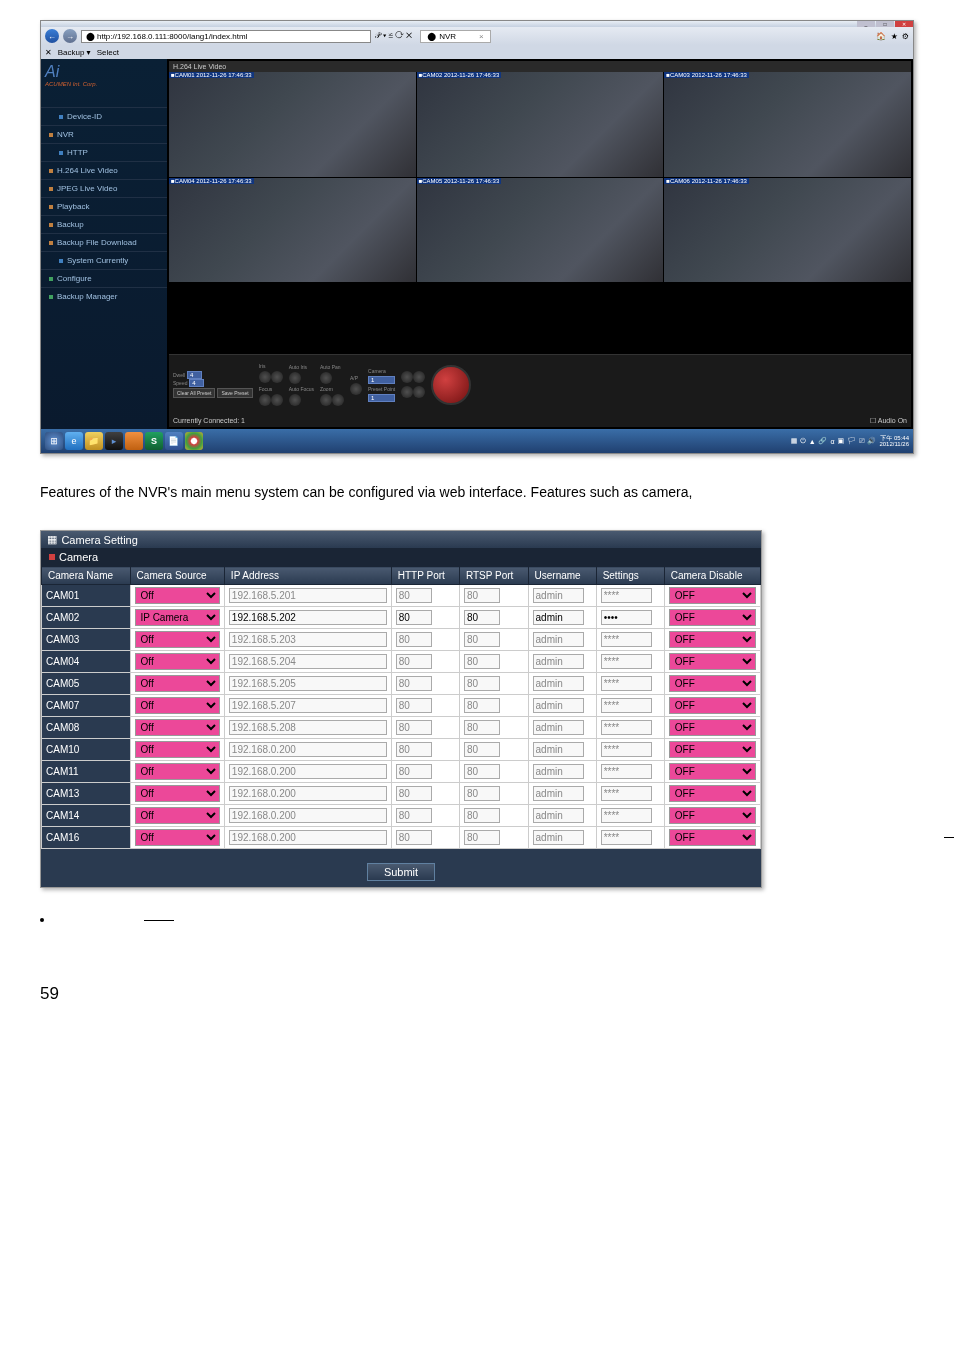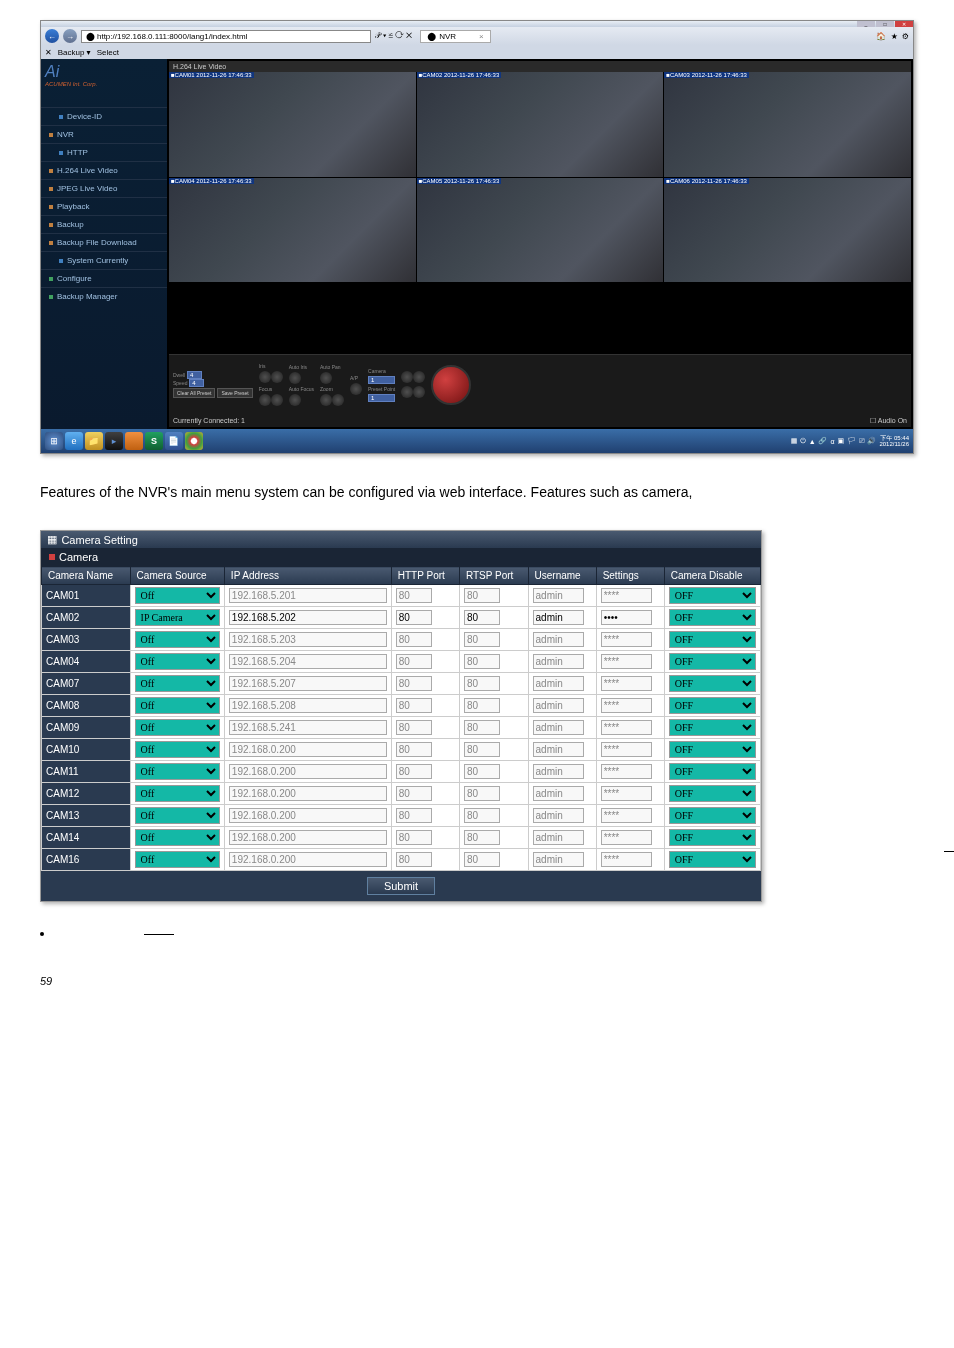--- a/index.html
+++ b/index.html
@@ -233,60 +233,60 @@
   .cs-table td {
     padding:2px 4px;
     border:1px solid #ccc;
     background:#fff;
   }
   .cs-table td:first-child { background:#2a3a50; color:#fff; }
   .cs-select {
     width:100%;
     font-size:10px;
     border:1px solid #999;
-    background:#14b8a6;
+    background:#ec4899;
     padding:1px;
-    font-family:Liberation Serif, serif;
   }
   .cs-input {
     width: calc(100% - 6px);
     font-size:10px;
     border:1px solid #aaa;
     padding:1px 2px;
     background:#f8f8f8;
     color:#888;
   }
   .cs-input.active { color:#000; }
   .cs-submit-row { background:#2a3a50; text-align:center; padding:6px; }
   .cs-submit {
     background: linear-gradient(#4a5a70,#2a3a50);
     color:#fff;
     border:1px solid #6080a0;
     padding:2px 16px;
     font-size:11px;
     cursor:pointer;
+    margin-top:8px;
   }
   .bullet-area {
     margin-top: 30px;
     display:flex;
     align-items:center;
     gap:100px;
   }
   .bullet-dot { width:4px;height:4px;background:#000;border-radius:50%; }
   .dash { width:30px;height:1px;background:#000; }
   .side-bullets {
     position:absolute;
     right:-60px;
     bottom:50px;
     display:flex;
     flex-direction:column;
     align-items:flex-end;
     gap:20px;
   }
-  .page-num { margin-top:39px; font-size:11px;font-style:italic; }
+  .page-num { margin-top:62px; font-size:17px; }
   .wrap-rel { position:relative; }
 </style>
 </head>
 <body>
 
 <div class="browser-window">
   <div class="title-bar">
     <div class="win-controls">
       <div class="win-btn">_</div>
       <div class="win-btn">□</div>
@@ -534,71 +534,61 @@
             <td>CAM04</td>
             <td><select class="cs-select"><option>Off</option></select></td>
             <td><input class="cs-input" value="192.168.5.204" style=""></td>
             <td><input class="cs-input" value="80" style="width: 30px;"></td>
             <td><input class="cs-input" value="80" style="width: 30px;"></td>
             <td><input class="cs-input" value="admin" style="width: 45px;"></td>
             <td><input class="cs-input" value="****" style="width: 45px;"></td>
             <td><select class="cs-select"><option>OFF</option></select></td>
           </tr>
           <tr>
+            <td>CAM05</td>
+            <td><select class="cs-select"><option>Off</option></select></td>
+            <td><input class="cs-input" value="192.168.5.205" style=""></td>
+            <td><input class="cs-input" value="80" style="width: 30px;"></td>
+            <td><input class="cs-input" value="80" style="width: 30px;"></td>
+            <td><input class="cs-input" value="admin" style="width: 45px;"></td>
+            <td><input class="cs-input" value="****" style="width: 45px;"></td>
+            <td><select class="cs-select"><option>OFF</option></select></td>
+          </tr>
+          <tr>
             <td>CAM07</td>
             <td><select class="cs-select"><option>Off</option></select></td>
             <td><input class="cs-input" value="192.168.5.207" style=""></td>
             <td><input class="cs-input" value="80" style="width: 30px;"></td>
             <td><input class="cs-input" value="80" style="width: 30px;"></td>
             <td><input class="cs-input" value="admin" style="width: 45px;"></td>
             <td><input class="cs-input" value="****" style="width: 45px;"></td>
             <td><select class="cs-select"><option>OFF</option></select></td>
           </tr>
           <tr>
             <td>CAM08</td>
             <td><select class="cs-select"><option>Off</option></select></td>
             <td><input class="cs-input" value="192.168.5.208" style=""></td>
             <td><input class="cs-input" value="80" style="width: 30px;"></td>
             <td><input class="cs-input" value="80" style="width: 30px;"></td>
             <td><input class="cs-input" value="admin" style="width: 45px;"></td>
             <td><input class="cs-input" value="****" style="width: 45px;"></td>
             <td><select class="cs-select"><option>OFF</option></select></td>
           </tr>
           <tr>
-            <td>CAM09</td>
-            <td><select class="cs-select"><option>Off</option></select></td>
-            <td><input class="cs-input" value="192.168.5.241" style=""></td>
-            <td><input class="cs-input" value="80" style="width: 30px;"></td>
-            <td><input class="cs-input" value="80" style="width: 30px;"></td>
-            <td><input class="cs-input" value="admin" style="width: 45px;"></td>
-            <td><input class="cs-input" value="****" style="width: 45px;"></td>
-            <td><select class="cs-select"><option>OFF</option></select></td>
-          </tr>
-          <tr>
             <td>CAM10</td>
             <td><select class="cs-select"><option>Off</option></select></td>
             <td><input class="cs-input" value="192.168.0.200" style=""></td>
             <td><input class="cs-input" value="80" style="width: 30px;"></td>
             <td><input class="cs-input" value="80" style="width: 30px;"></td>
             <td><input class="cs-input" value="admin" style="width: 45px;"></td>
             <td><input class="cs-input" value="****" style="width: 45px;"></td>
             <td><select class="cs-select"><option>OFF</option></select></td>
           </tr>
           <tr>
             <td>CAM11</td>
-            <td><select class="cs-select"><option>Off</option></select></td>
-            <td><input class="cs-input" value="192.168.0.200" style=""></td>
-            <td><input class="cs-input" value="80" style="width: 30px;"></td>
-            <td><input class="cs-input" value="80" style="width: 30px;"></td>
-            <td><input class="cs-input" value="admin" style="width: 45px;"></td>
-            <td><input class="cs-input" value="****" style="width: 45px;"></td>
-            <td><select class="cs-select"><option>OFF</option></select></td>
-          </tr>
-          <tr>
-            <td>CAM12</td>
             <td><select class="cs-select"><option>Off</option></select></td>
             <td><input class="cs-input" value="192.168.0.200" style=""></td>
             <td><input class="cs-input" value="80" style="width: 30px;"></td>
             <td><input class="cs-input" value="80" style="width: 30px;"></td>
             <td><input class="cs-input" value="admin" style="width: 45px;"></td>
             <td><input class="cs-input" value="****" style="width: 45px;"></td>
             <td><select class="cs-select"><option>OFF</option></select></td>
           </tr>
           <tr>
             <td>CAM13</td>

